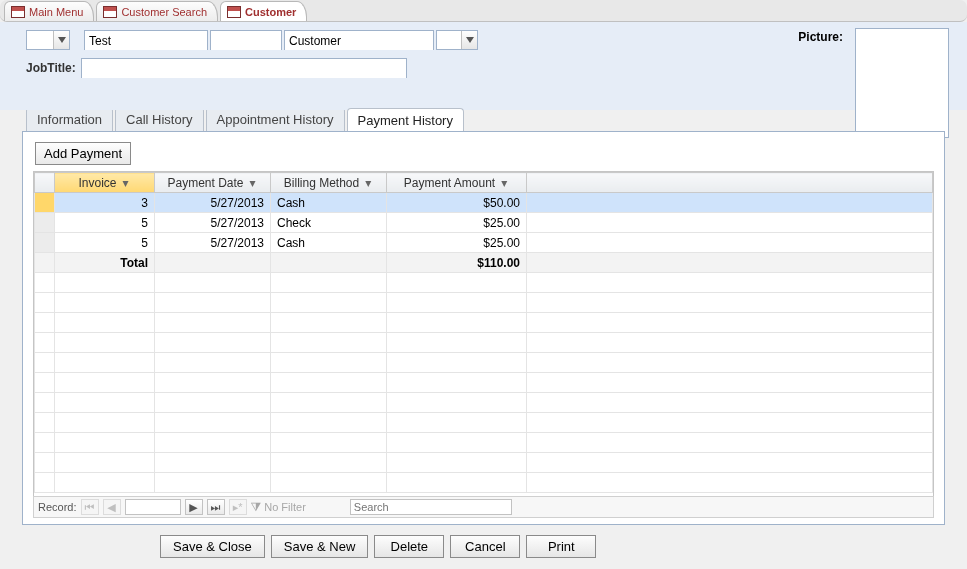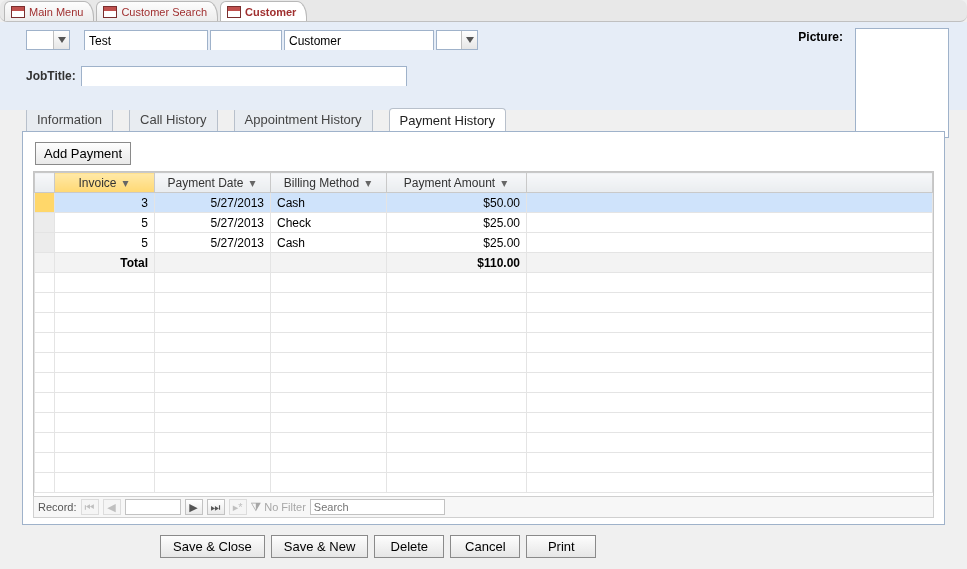--- a/index.html
+++ b/index.html
@@ -22,21 +22,21 @@
   .combo .dd { width: 16px; height: 18px; background: linear-gradient(#fefefe,#e6e6e6); border-left: 1px solid #bfbfbf; display: flex; align-items: center; justify-content: center; cursor: pointer; }
   .dd svg { width: 8px; height: 6px; }
   .tbox { height: 20px; background: #fff; border: 1px solid #9fb2ca; }
   .tbox input { border: none; outline: none; height: 18px; width: 100%; font-size: 12px; padding: 0 4px; }
   .lbl { font-size: 12px; color: #333; }
   .picture-lbl { position: absolute; right: 124px; top: 8px; font-size: 12px; font-weight: bold; }
   .picture-box { position: absolute; right: 18px; top: 6px; width: 94px; height: 110px; background: #fff; border: 1px solid #9fb2ca; }
 
   
   .subtab-wrap { padding: 0 22px; margin-top: -4px; }
-  .subtabs { display: flex; align-items: flex-end; height: 25px; gap: 16px; padding-left: 4px; }
+  .subtabs { display: flex; align-items: flex-end; height: 25px; gap: 2px; padding-left: 4px; }
   .subtab { padding: 4px 10px; font-size: 13px; color: #444; background: #e8ecf1; border: 1px solid #b8c0cb; border-bottom: none; border-top-left-radius: 4px; border-top-right-radius: 4px; cursor: pointer; }
   .subtab.active { background: #fff; color: #222; position: relative; top: 1px; }
   .subcontent { border: 1px solid #9fb2ca; background: #fff; height: 394px; position: relative; border-top: 1px solid #9fb2ca; }
 
   .add-btn { margin: 10px 0 6px 12px; padding: 3px 8px; font-size: 13px; background: linear-gradient(#fefefe,#e9e9e9); border: 1px solid #8a8a8a; cursor: pointer; }
 
   
   .grid { margin: 0 10px; border: 1px solid #c5c5c5; height: 326px; background: #fff; overflow: hidden; }
   table.dg { border-collapse: collapse; width: 100%; font-size: 12px; }
   table.dg th { background: linear-gradient(#f7f8fa,#e9ecef); border: 1px solid #c9c9c9; padding: 2px 4px; font-weight: normal; text-align: center; color: #333; position: relative; height: 20px; }
@@ -51,21 +51,21 @@
   .r-right { text-align: right; }
   .r-left { text-align: left; }
   .empty td { height: 20px; border: 1px solid #f0f0f0; }
 
   
   .recnav { position: absolute; left: 10px; right: 10px; bottom: 6px; height: 22px; display: flex; align-items: center; gap: 4px; font-size: 11px; color: #555; background: #f7f7f7; border: 1px solid #d0d0d0; padding: 0 4px; }
   .recnav .btn { width: 18px; height: 16px; display: flex; align-items: center; justify-content: center; background: linear-gradient(#fff,#eaeaea); border: 1px solid #c2c2c2; cursor: pointer; color: #555; }
   .recnav .btn.disabled { color: #bfbfbf; border-color: #dcdcdc; background: #f5f5f5; cursor: default; }
   .recnav input.recbox { width: 56px; height: 16px; border: 1px solid #c2c2c2; background: #fff; font-size: 11px; padding: 0 3px; }
   .recnav .filter { display: flex; align-items: center; gap: 3px; color: #a7a7a7; }
-  .recnav .search { height: 16px; border: 1px solid #c2c2c2; background: #fff; width: 135px; font-size: 11px; padding: 0 3px; color: #888; }
+  .recnav .search { height: 16px; border: 1px solid #c2c2c2; background: #fff; width: 162px; font-size: 11px; padding: 0 3px; color: #888; margin-left: 40px; }
 
   
   .bottom-bar { display: flex; gap: 6px; padding: 10px 0 0 160px; background: #f0f0f0; }
   .act-btn { padding: 3px 12px; font-size: 13px; background: linear-gradient(#fdfdfd,#e6e6e6); border: 1px solid #8a8a8a; cursor: pointer; min-width: 70px; }
 
   svg.tri { fill: #555; }
 </style>
 </head>
 <body>
 
@@ -105,21 +105,21 @@
     </div>
     <div class="combo" style="margin-left:2px">
       <input style="width: 24px;" value="">
       <span class="dd">
           <svg class="tri" viewBox="0 0 8 6">
             <polygon points="0,0 8,0 4,6"></polygon>
           </svg>
         </span>
     </div>
   </div>
-  <div style="display:flex; align-items:center; margin-top:16px; gap:5px;">
+  <div style="display:flex; align-items:center; margin-top:8px; gap:5px;">
     <span class="lbl" style="font-weight:bold">JobTitle:</span>
     <div class="tbox" style="width:326px;">
       <input value="" style="">
     </div>
   </div>
   <span class="picture-lbl">Picture:</span>
   <div class="picture-box"></div>
 </div>
 
 <div class="subtab-wrap">

